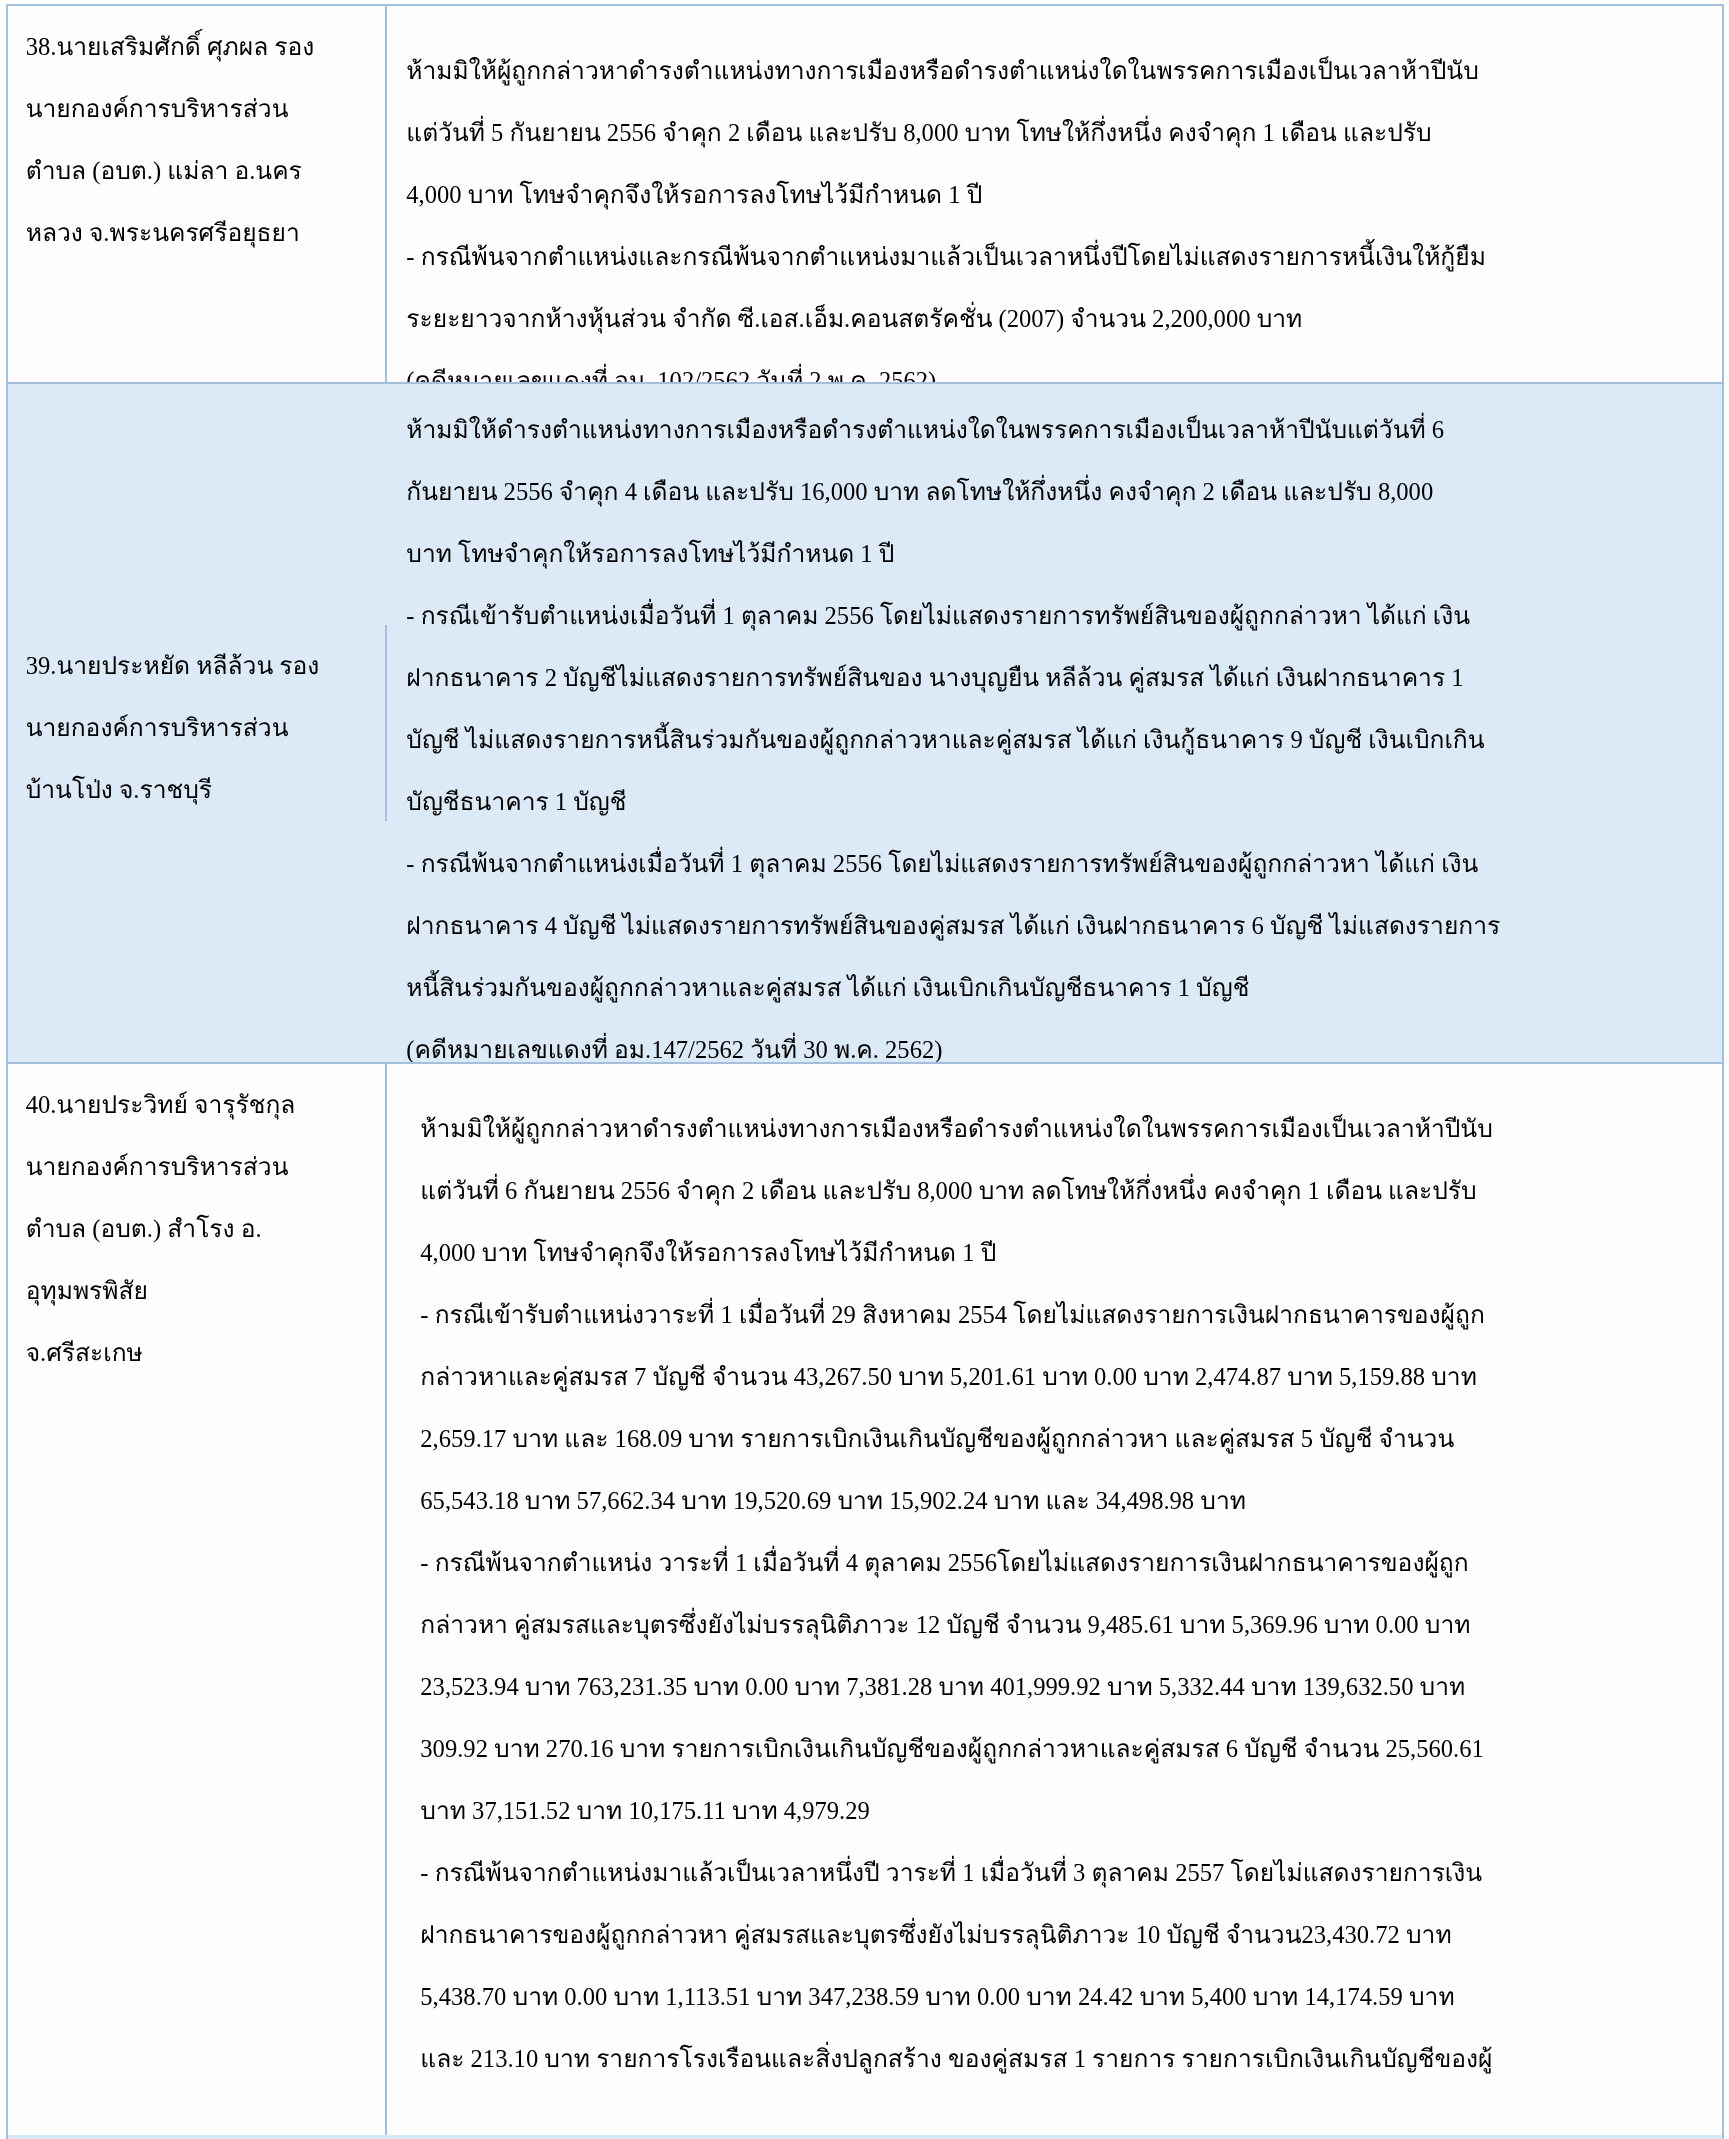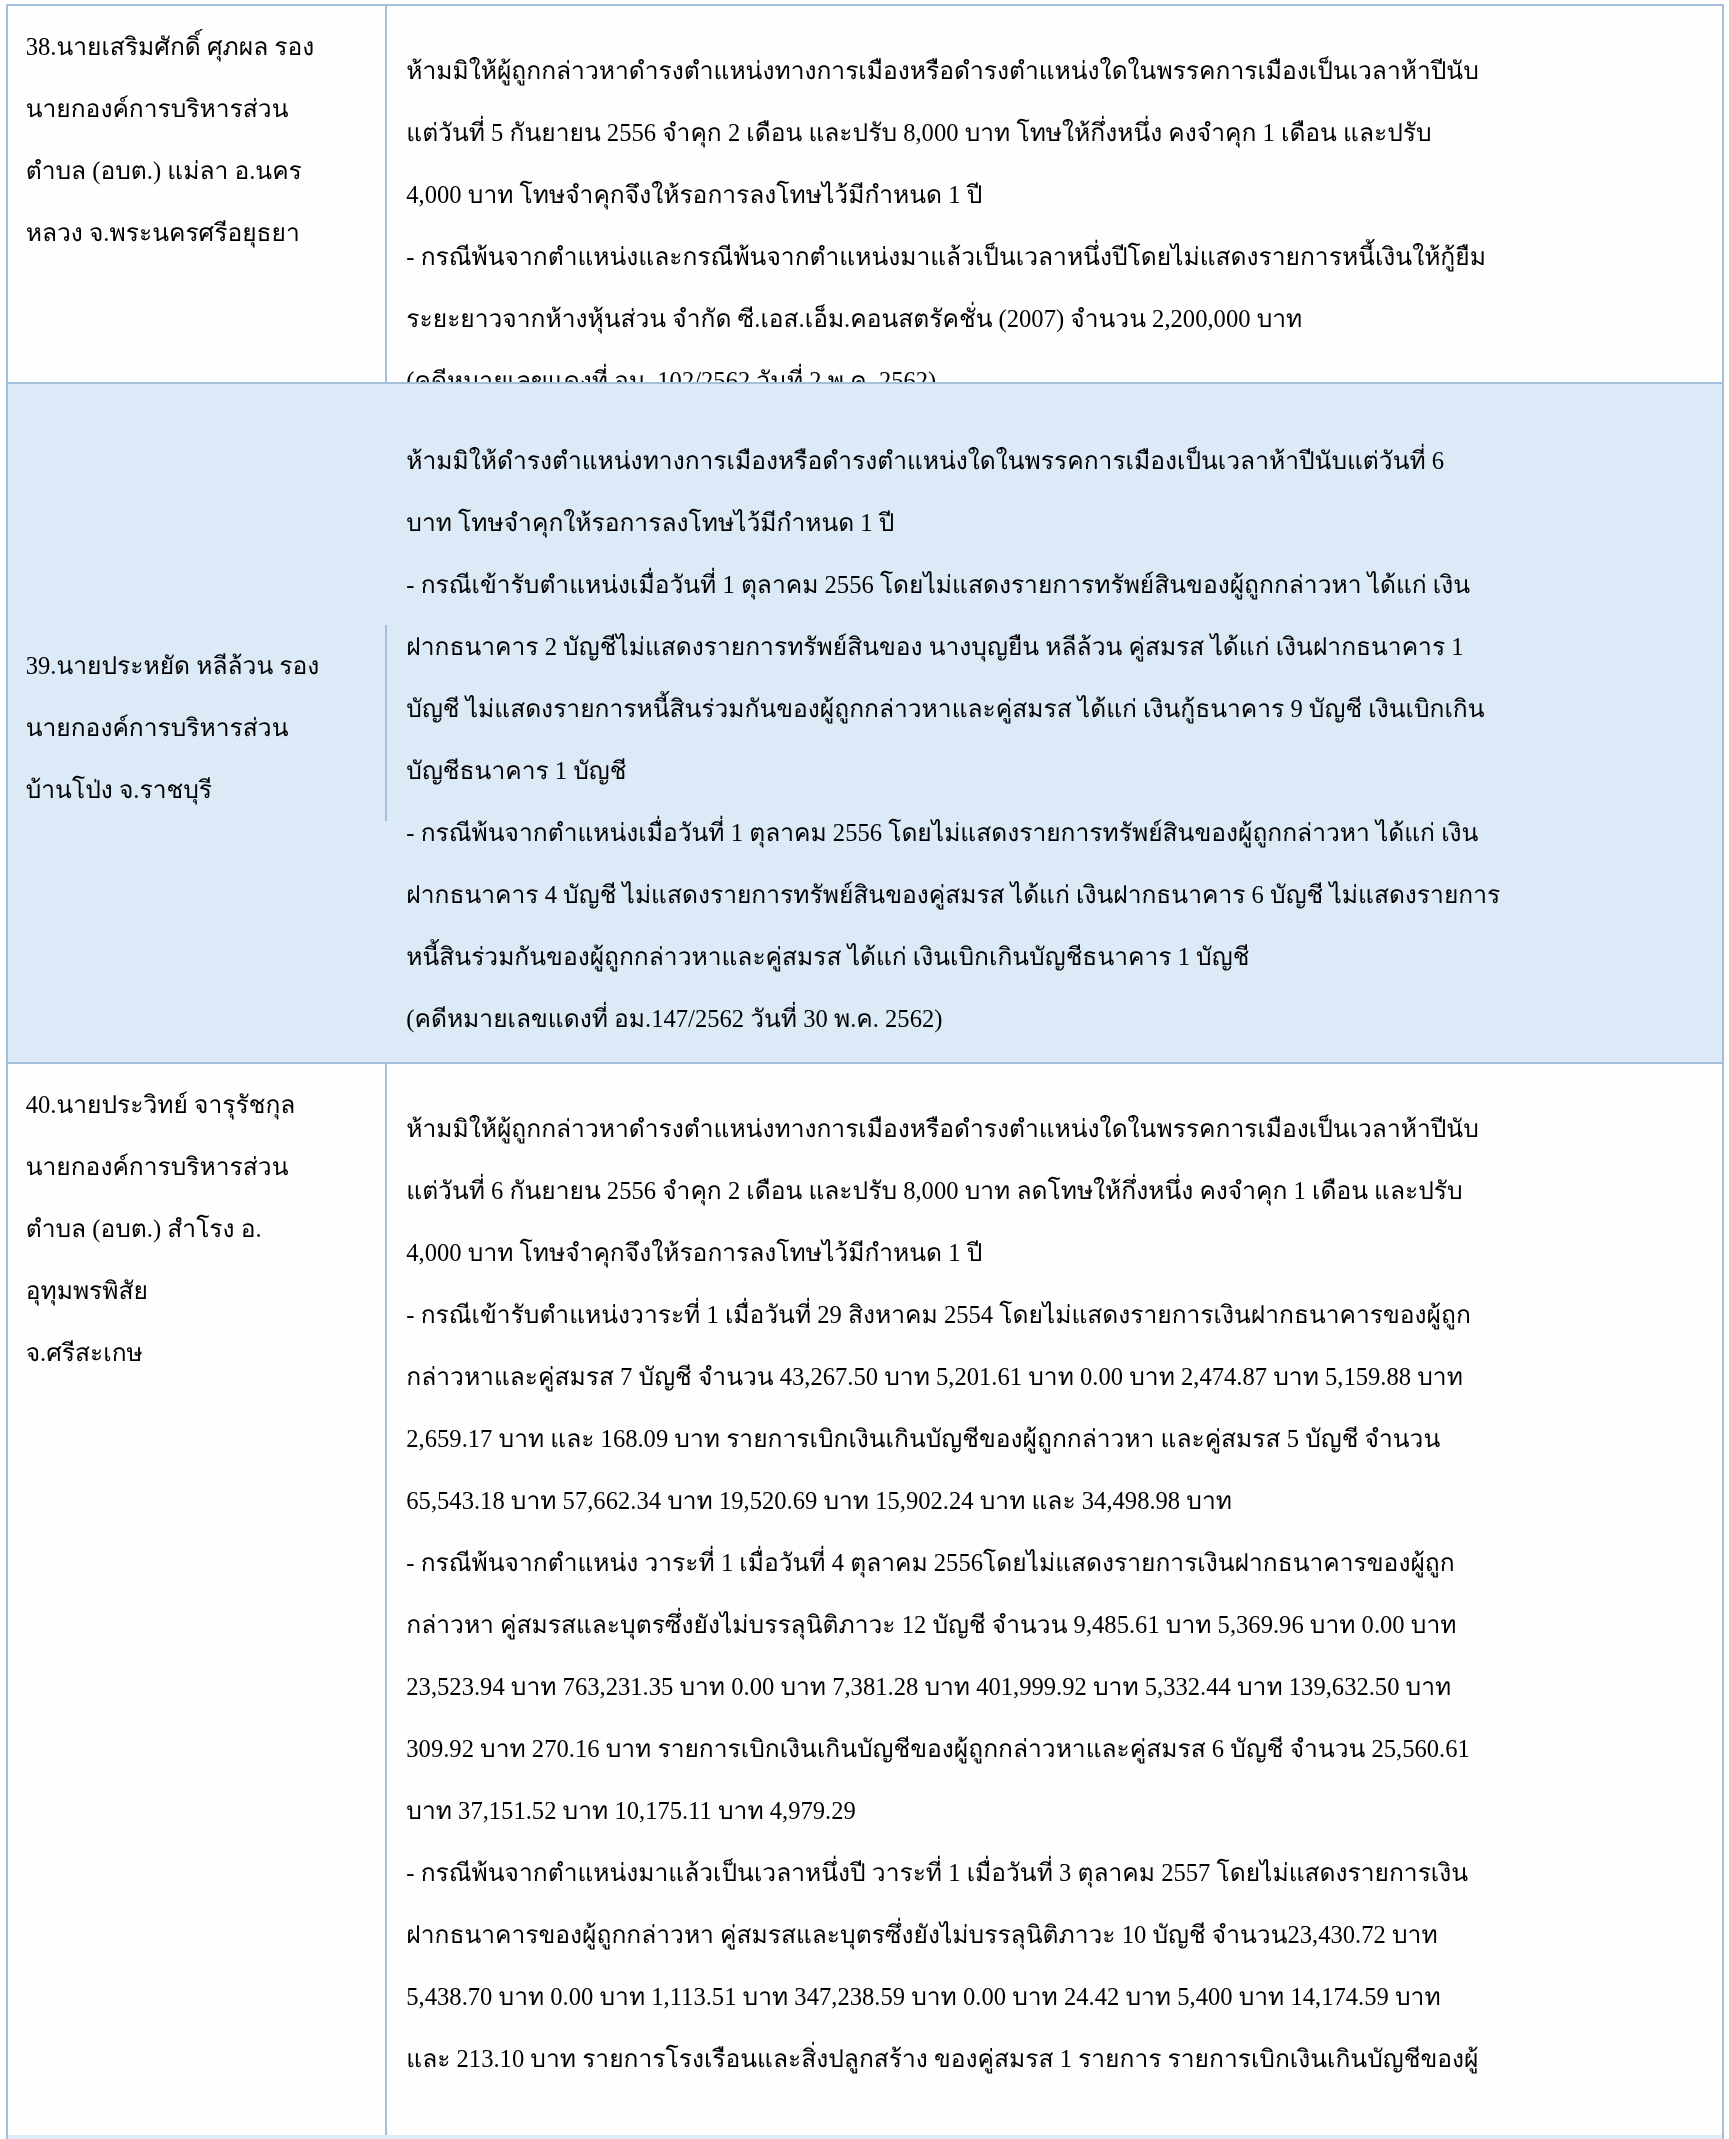--- a/index.html
+++ b/index.html
@@ -34,21 +34,21 @@
     margin-top:24px;
   }
   .line{
     line-height:62px;
     font-size:24.6px;
     white-space:nowrap;
     overflow:hidden;
   }
   .row-38{height:376px;}
   .row-39{height:678px;}
-  .row-40{height:1072px;}
+  .row-40{height:1072px;gap:14px;}
   .bottom-strip{
     position:absolute;left:6.3px;top:2135px;width:1714px;height:4.8px;
     background:#dce9f6;border-left:2.4px solid #a4bfdc;border-right:2.4px solid #a4bfdc;
   }
   
   .watermark-layer{position:absolute;left:0;top:0;width:1729px;height:2140px;pointer-events:none;z-index:5;}
   .wm-url{
     position:absolute;left:697px;top:507px;
     transform:rotate(-33deg);
     font-size:36px;letter-spacing:4.8px;
@@ -101,20 +101,21 @@
     </div>
 
     <div class="row alt row-39">
       <div class="cell-person">
           <div class="line">39.นายประหยัด หลีล้วน รอง</div>
           <div class="line">นายกองค์การบริหารส่วน</div>
           <div class="line">บ้านโป่ง จ.ราชบุรี</div>
         </div>
       <div class="cell-details">
           <div class="line">ห้ามมิให้ดำรงตำแหน่งทางการเมืองหรือดำรงตำแหน่งใดในพรรคการเมืองเป็นเวลาห้าปีนับแต่วันที่ 6</div>
+          <div class="line">กันยายน 2556 จำคุก 4 เดือน และปรับ 16,000 บาท ลดโทษให้กึ่งหนึ่ง คงจำคุก 2 เดือน และปรับ 8,000</div>
           <div class="line">บาท โทษจำคุกให้รอการลงโทษไว้มีกำหนด 1 ปี</div>
           <div class="line">- กรณีเข้ารับตำแหน่งเมื่อวันที่ 1 ตุลาคม 2556 โดยไม่แสดงรายการทรัพย์สินของผู้ถูกกล่าวหา ได้แก่ เงิน</div>
           <div class="line">ฝากธนาคาร 2 บัญชีไม่แสดงรายการทรัพย์สินของ นางบุญยืน หลีล้วน คู่สมรส ได้แก่ เงินฝากธนาคาร 1</div>
           <div class="line">บัญชี ไม่แสดงรายการหนี้สินร่วมกันของผู้ถูกกล่าวหาและคู่สมรส ได้แก่ เงินกู้ธนาคาร 9 บัญชี เงินเบิกเกิน</div>
           <div class="line">บัญชีธนาคาร 1 บัญชี</div>
           <div class="line">- กรณีพ้นจากตำแหน่งเมื่อวันที่ 1 ตุลาคม 2556 โดยไม่แสดงรายการทรัพย์สินของผู้ถูกกล่าวหา ได้แก่ เงิน</div>
           <div class="line">ฝากธนาคาร 4 บัญชี ไม่แสดงรายการทรัพย์สินของคู่สมรส ได้แก่ เงินฝากธนาคาร 6 บัญชี ไม่แสดงรายการ</div>
           <div class="line">หนี้สินร่วมกันของผู้ถูกกล่าวหาและคู่สมรส ได้แก่ เงินเบิกเกินบัญชีธนาคาร 1 บัญชี</div>
           <div class="line">(คดีหมายเลขแดงที่ อม.147/2562 วันที่ 30 พ.ค. 2562)</div>
         </div>

